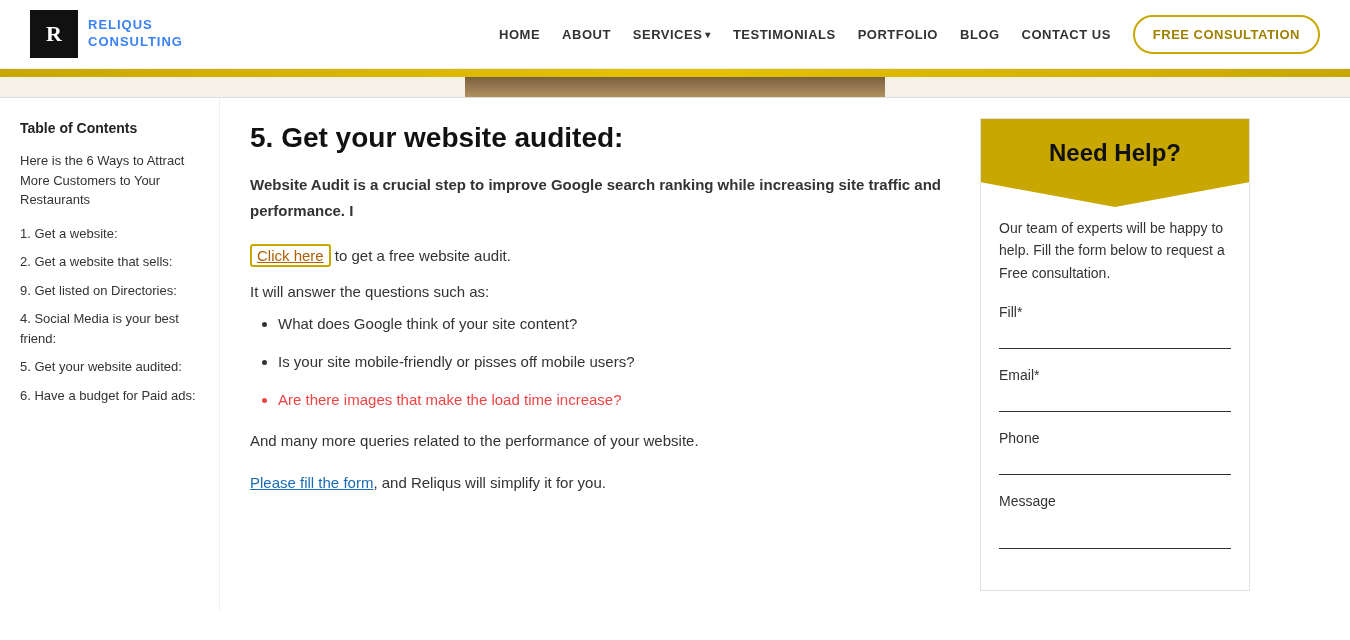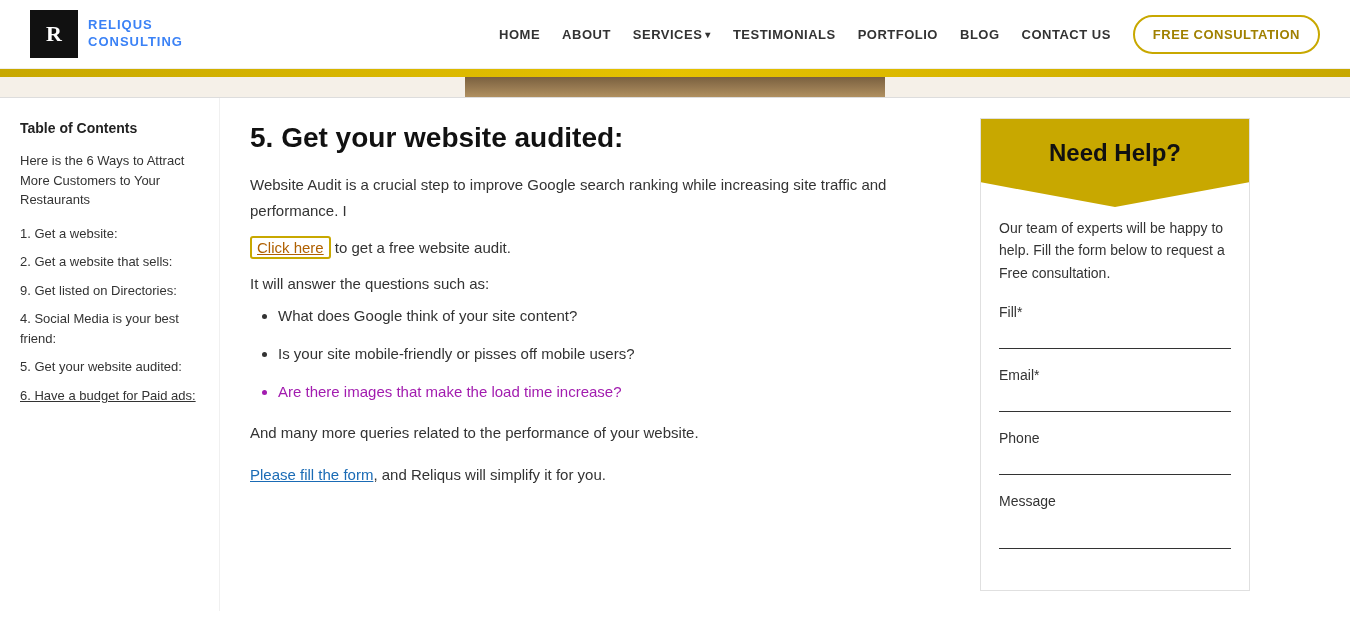--- a/index.html
+++ b/index.html
@@ -46,43 +46,43 @@
 <div style="display:flex; max-width:1350px; min-height:500px;">
 
   <div style="width:220px; flex-shrink:0; padding:20px 16px 20px 20px; font-size:13px; line-height:1.5; border-right:1px solid #f0f0f0;">
     <div style="font-weight:bold; font-size:14px; margin-bottom:12px; color:#222;">Table of Contents</div>
     <div style="color:#333; margin-bottom:14px; line-height:1.5;">Here is the 6 Ways to Attract More Customers to Your Restaurants</div>
     <div style="color:#333; margin-bottom:9px; cursor:pointer;">1. Get a website:</div>
     <div style="color:#333; margin-bottom:9px; cursor:pointer;">2. Get a website that sells:</div>
     <div style="color:#333; margin-bottom:9px; cursor:pointer;">9. Get listed on Directories:</div>
     <div style="color:#333; margin-bottom:9px; cursor:pointer;">4. Social Media is your best friend:</div>
     <div style="color:#333; margin-bottom:9px; cursor:pointer;">5. Get your website audited:</div>
-    <div style="color:#333; margin-bottom:20px; cursor:pointer;text-decoration:underline;">6. Have a budget for Paid ads:</div>
+    <div style="color:#333; margin-bottom:20px; cursor:pointer;">6. Have a budget for Paid ads:</div>
   </div>
 
   <div style="flex:1; padding:24px 30px; max-width:760px;">
     <h2 style="font-size:28px; font-weight:bold; color:#111; margin-bottom:18px;">
       <span>5.</span>
       <span>Get your website audited:</span>
     </h2>
 
-    <p style="font-size:15px; line-height:1.7; color:#333; margin-bottom:12px;">
+    <p style="font-size:15px; line-height:1.7; color:#333; margin-bottom:20px;font-weight:bold;">
       <span>Website Audit is a crucial step to improve Google search ranking while increasing site traffic and performance. I</span>
     </p>
 
     <p style="font-size:15px; line-height:1.7; color:#333; margin-bottom:10px;margin-top:8px;">
       <a style="color:#b06000; text-decoration:underline; cursor:pointer; border:2px solid #c8a800; padding:1px 5px; border-radius:3px;">Click here</a><span> to get a free website audit.</span>
     </p>
 
     <p style="font-size:15px; line-height:1.7; color:#333; margin-bottom:8px;">It will answer the questions such as:</p>
 
     <ul style="margin: 8px 0 16px 28px;">
       <li style="margin-bottom:14px; font-size:15px; line-height:1.6; color:#333;">What does Google think of your site content?</li>
       <li style="margin-bottom:14px; font-size:15px; line-height:1.6; color:#333;">Is your site mobile-friendly or pisses off mobile users?</li>
-      <li style="margin-bottom:1px; font-size:15px; line-height:1.6; color:#a21caf;">Are there images that make the load time increase?</li>
+      <li style="margin-bottom:1px; font-size:15px; line-height:1.6; color:#ef4444;">Are there images that make the load time increase?</li>
     </ul>
 
     <p style="font-size:15px; line-height:1.7; color:#333; margin-bottom:16px;">And many more queries related to the performance of your website.</p>
 
     <p style="font-size:15px; line-height:1.7; color:#333; margin-top:6px;">
       <span></span>
       <a style="color:#1a6bb5; text-decoration:underline; cursor:pointer;">Please fill the form</a><span>, and Reliqus will simplify it for you.</span>
     </p>
   </div>
 

